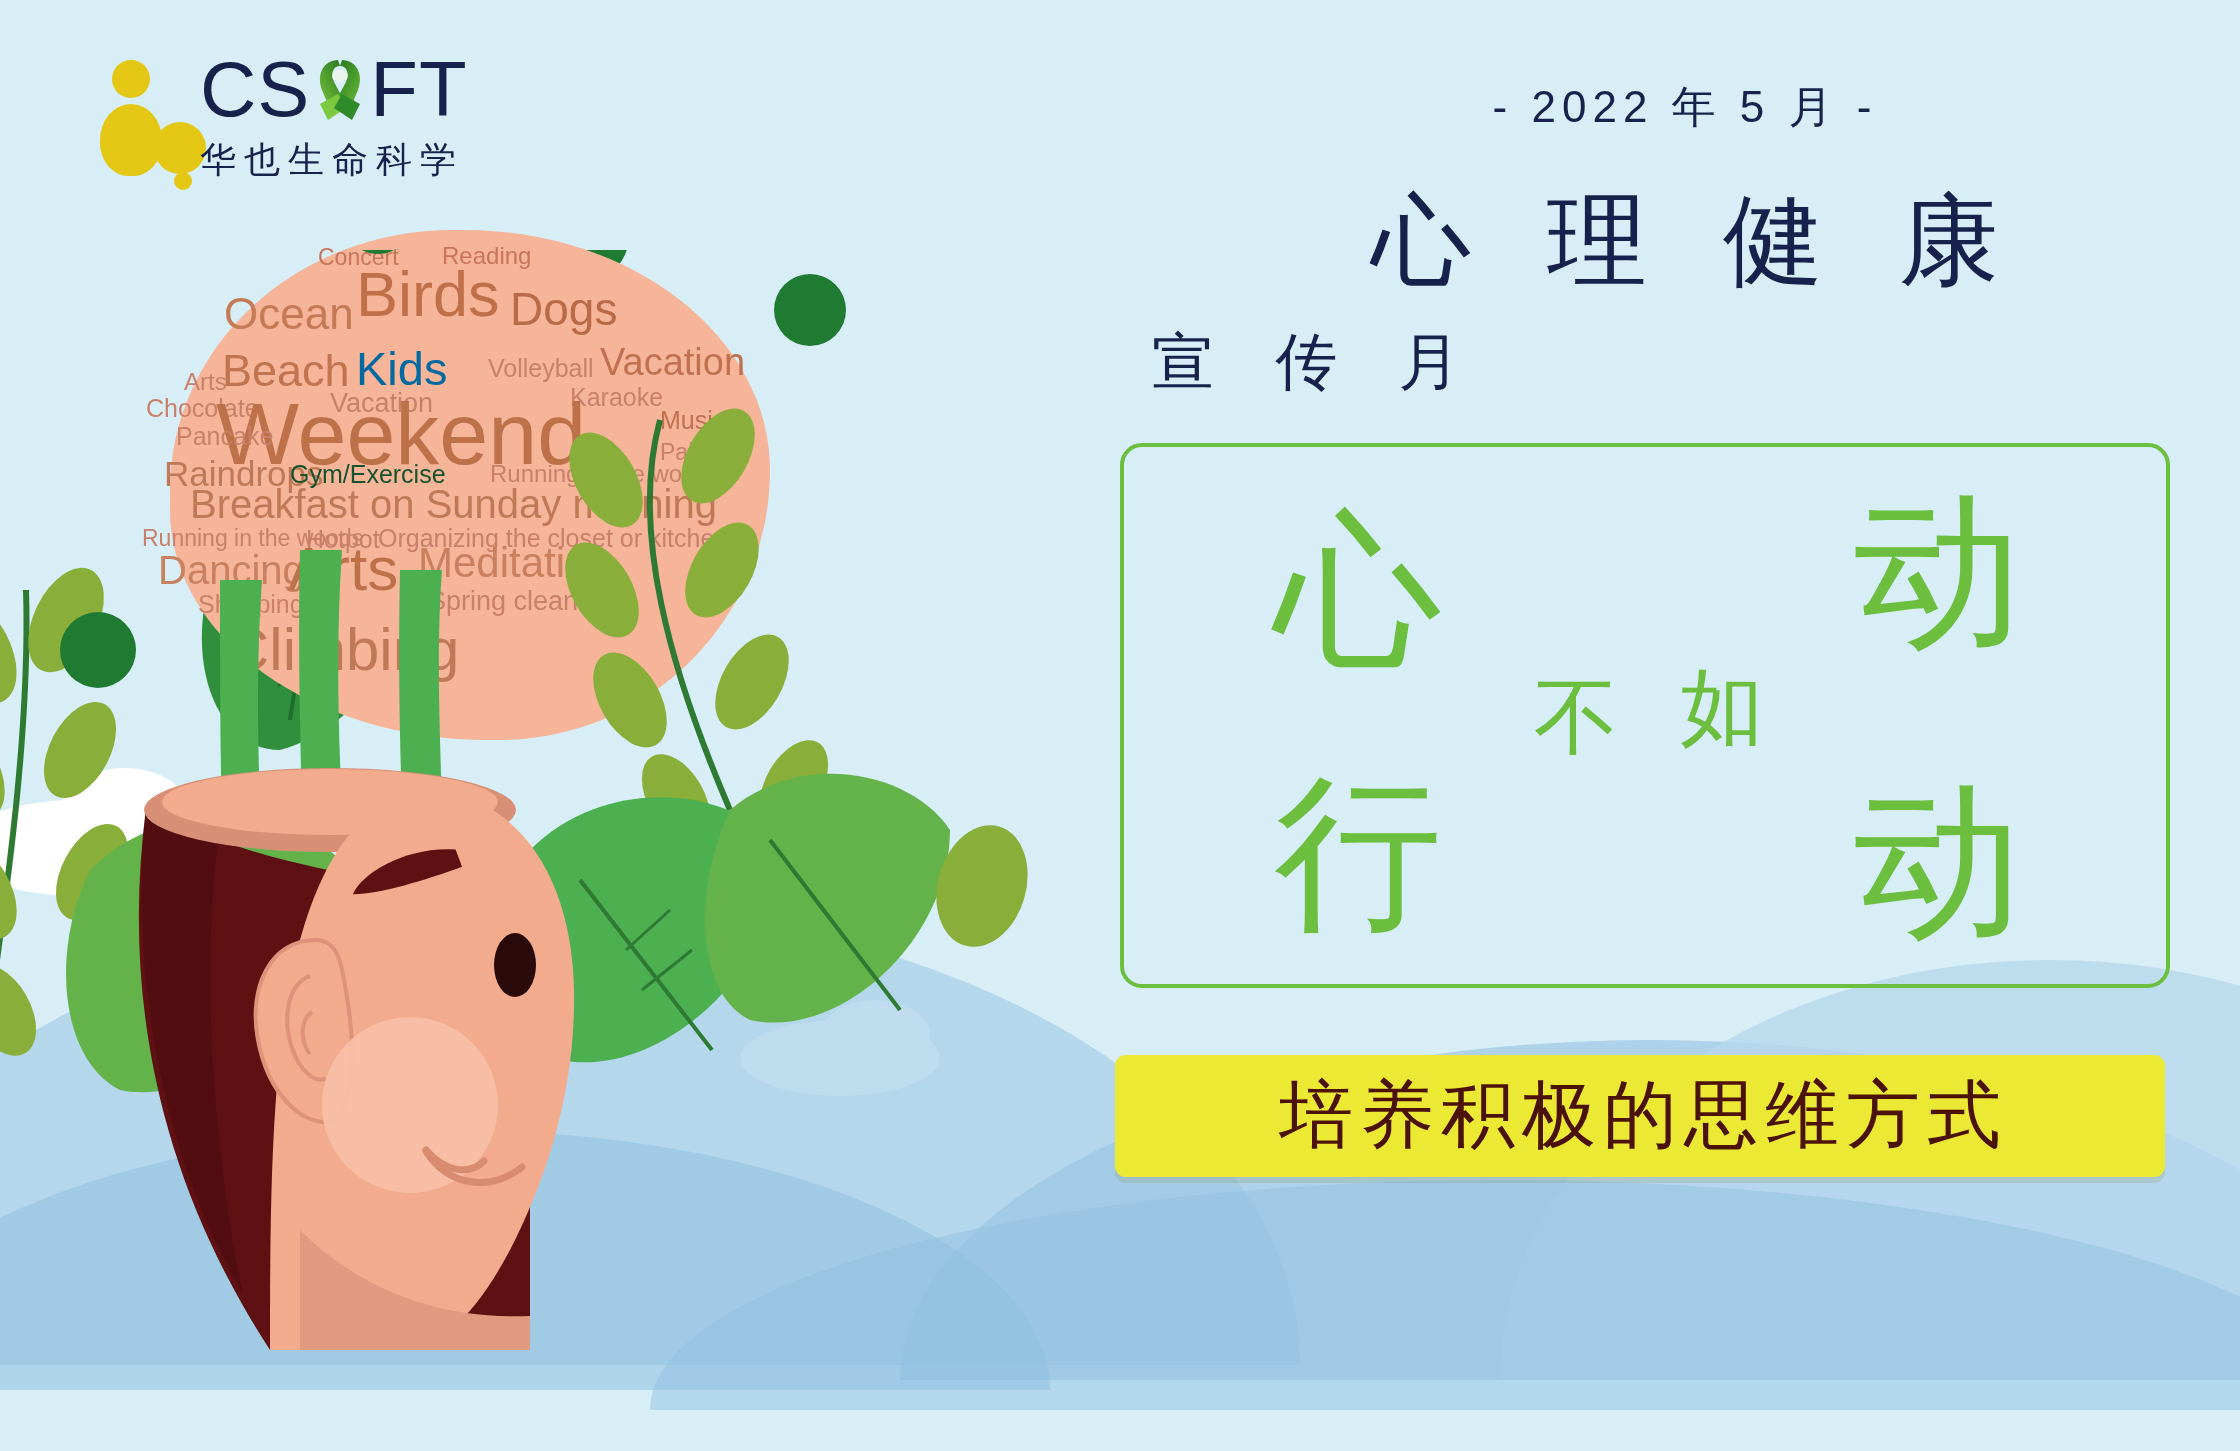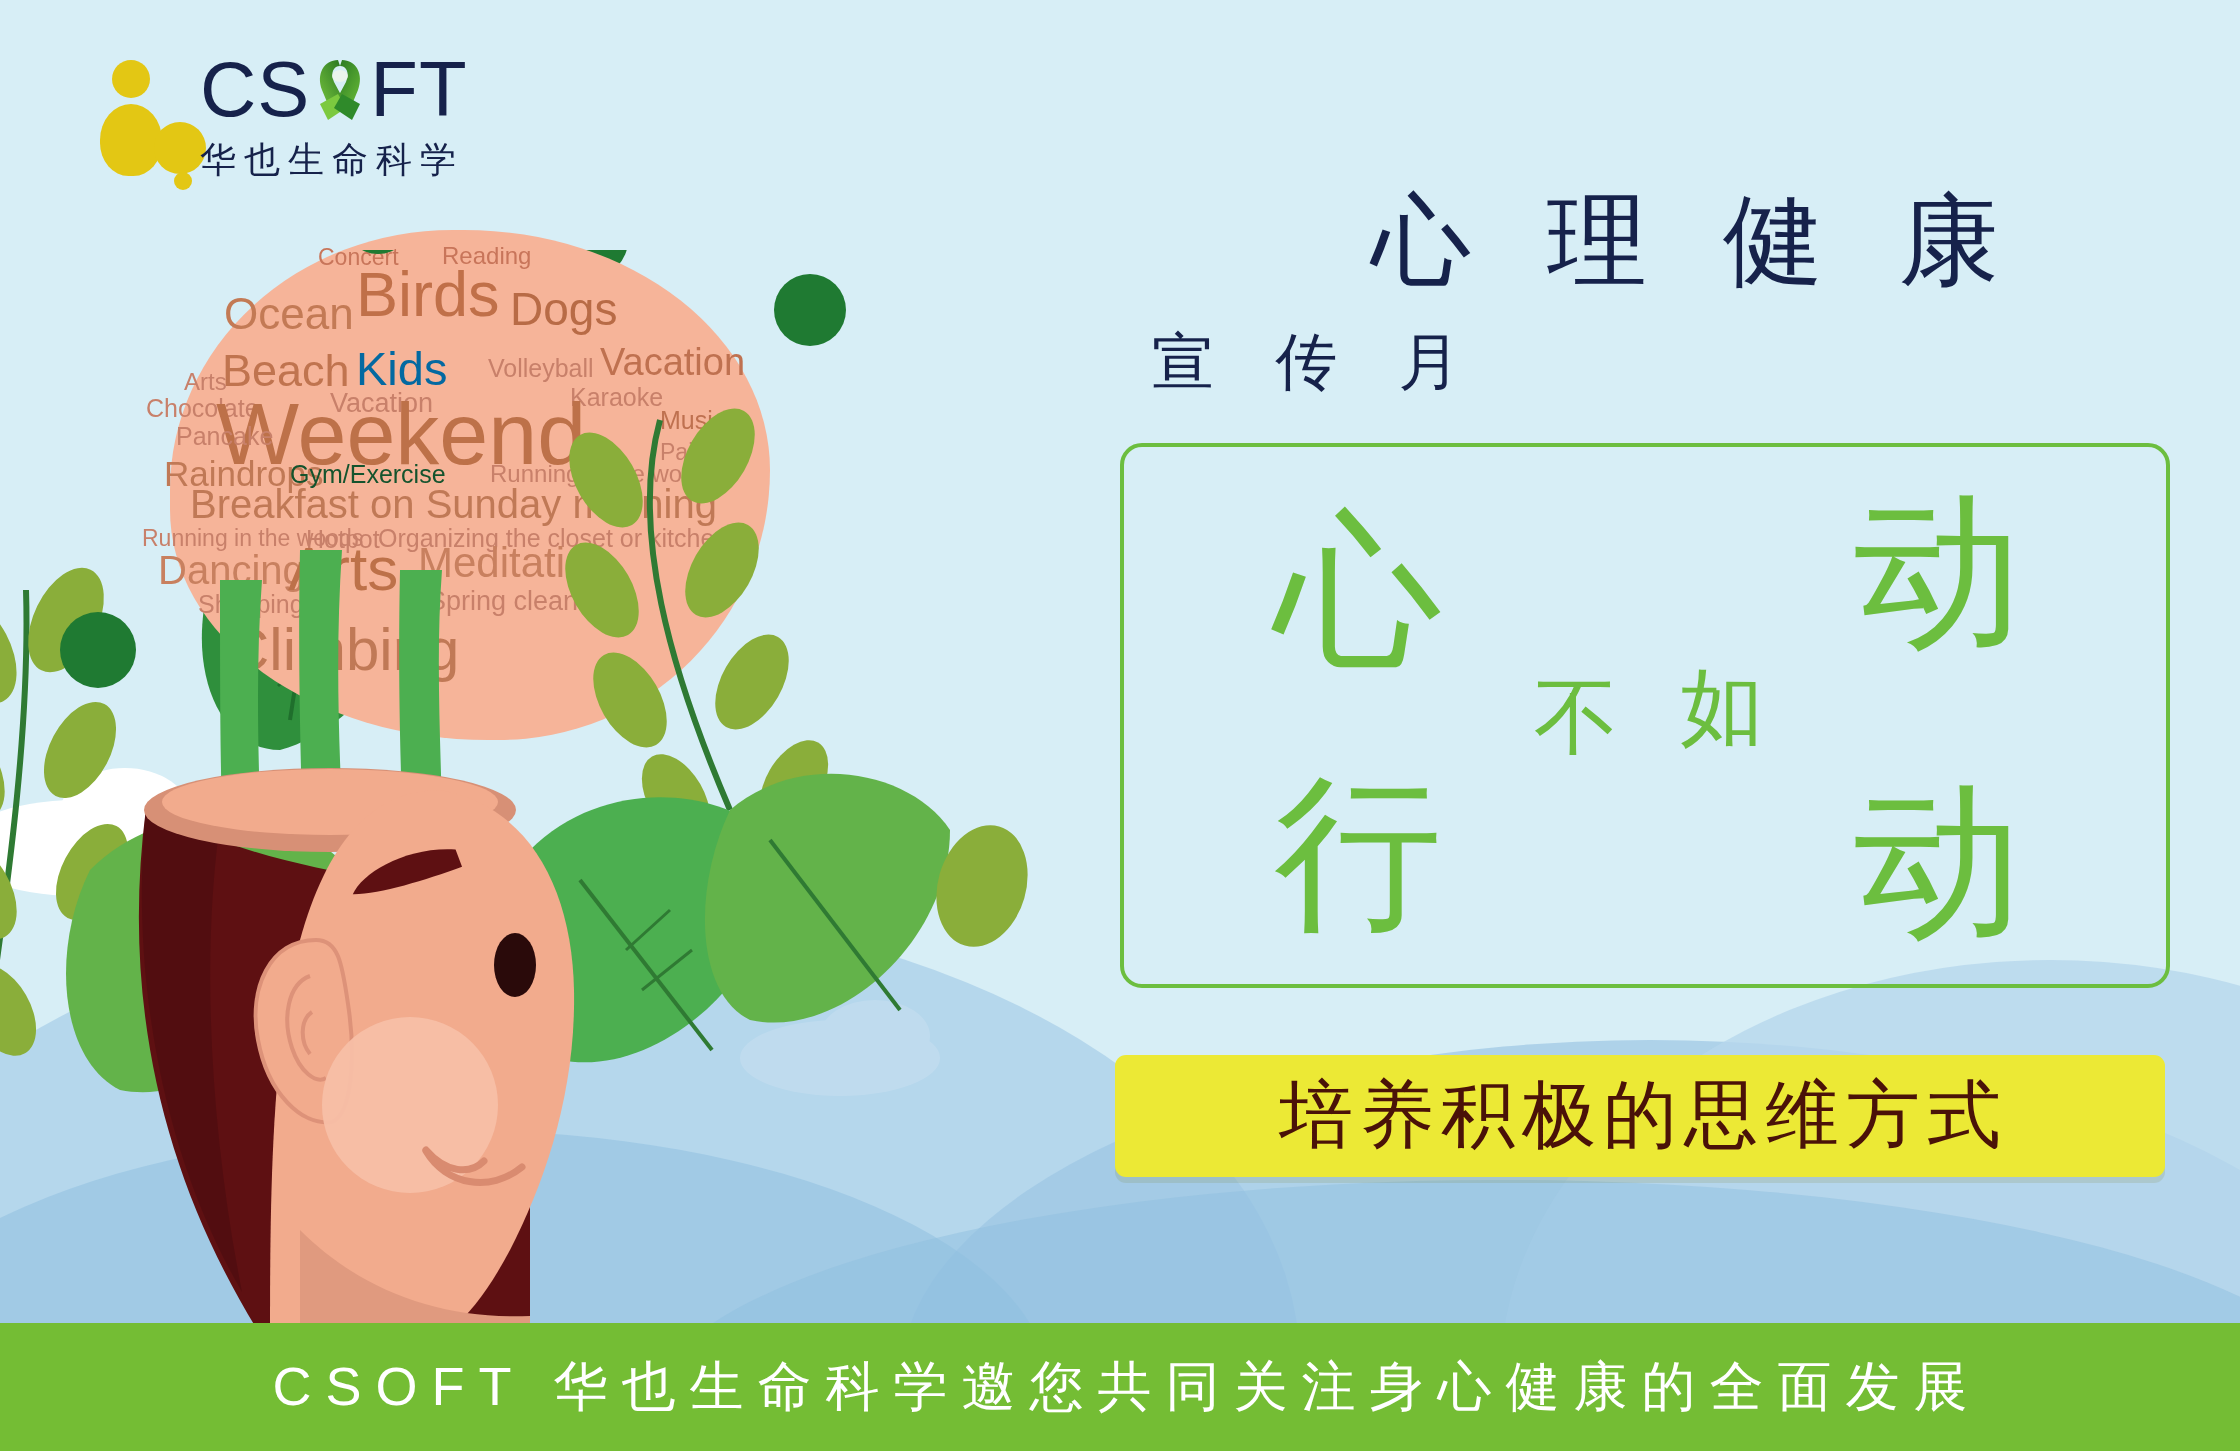--- a/index.html
+++ b/index.html
@@ -282,35 +282,33 @@
 
       <circle cx="580" cy="1065" r="88" fill="#f7bfa6" opacity=".95" transform="translate(-140,-210)"></circle>
 
       <path d="M556 1115 C576 1138 600 1140 614 1126" fill="none" stroke="#d98b70" stroke-width="7" stroke-linecap="round" transform="translate(-100,-215)"></path>
       <path d="M496 1126 C516 1160 560 1168 592 1142" fill="none" stroke="#d98b70" stroke-width="7" stroke-linecap="round" transform="translate(-40,-225)"></path>
     </svg>
   </div>
 
   <div id="right">
 
+    <div class="date-line">- 2022 年 5 月 -</div>
     <div class="title-main">心 理 健 康</div>
     <div class="title-sub">宣 传 月</div>
 
     <div id="slogan-box">
       <div class="big s-xin">心</div>
       <div class="big s-dong1">动</div>
       <div class="small s-bu">不</div>
       <div class="small s-ru">如</div>
       <div class="big s-xing">行</div>
       <div class="big s-dong2">动</div>
     </div>
 
     <div id="pill">
       <span>培养积极的思维方式</span>
     </div>
 
   </div>
 
-  <div id="banner">
-    <span>CSOFT 华也生命科学邀您共同关注身心健康的全面发展</span>
-  </div>
 
 </div>
 
 </body></html>

